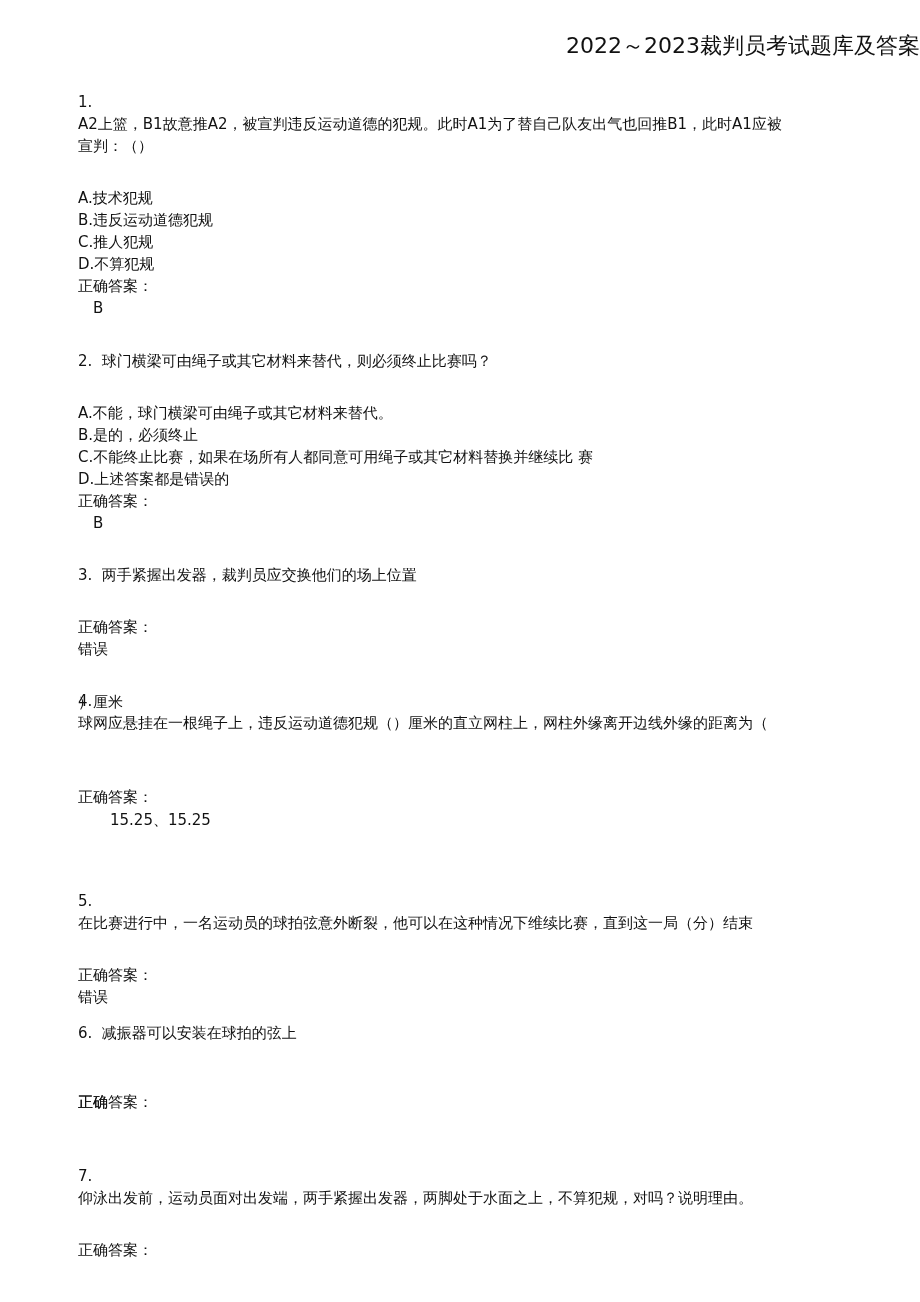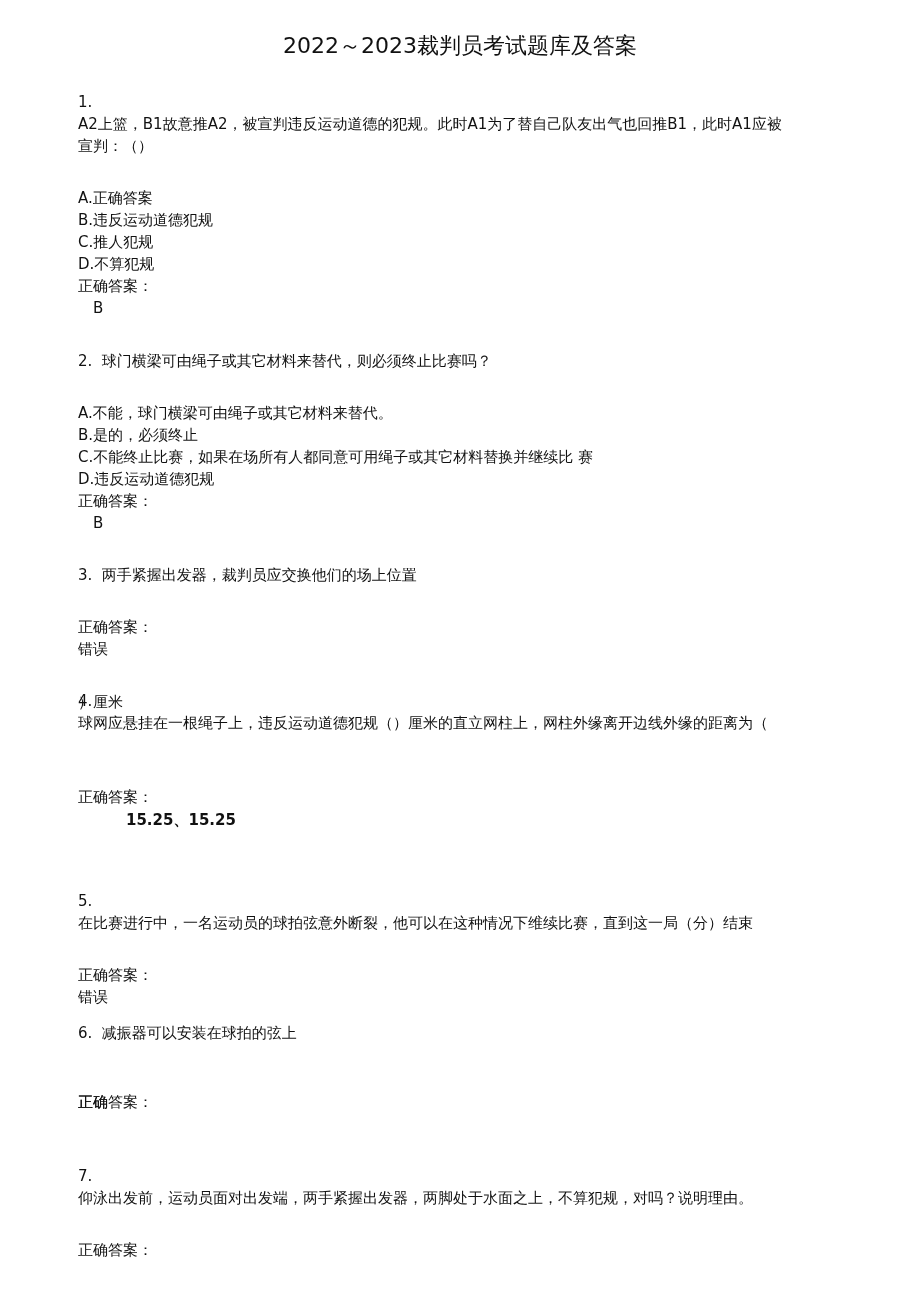--- a/index.html
+++ b/index.html
@@ -1,50 +1,50 @@
 <!DOCTYPE html>
 <html><head>
 <meta charset="utf-8">
 <style>
   html, body { margin: 0; padding: 0; background: #ffffff; }
   body { width: 920px; height: 1302px; position: relative; overflow: hidden;
          font-family: "DejaVu Sans", "Liberation Sans", sans-serif; color: #111; }
-  .title { position: absolute; left: 0; width: 920px; top: 32px; text-align: center;
+  .title { position: absolute; left: 0; width: 920px; top: 32px; text-align: right;
            font-size: 22px; line-height: 28px; color: #111; }
   .ln { position: absolute; left: 78px; font-size: 15px; line-height: 20px; white-space: nowrap; color: #111; }
   .ind1 { left: 93px; }
-  .ind2 { left: 126px; font-weight: bold; }
+  .ind2 { left: 110px; }
 </style>
 </head>
 <body>
 
 <div>
 
   <div class="title">2022～2023裁判员考试题库及答案</div>
 
   <div>
     <div class="ln" style="top:92px">1.</div>
     <div class="ln" style="top:114px">A2上篮，B1故意推A2，被宣判违反运动道德的犯规。此时A1为了替自己队友出气也回推B1，此时A1应被</div>
     <div class="ln" style="top:136px">宣判：（）</div>
-    <div class="ln" style="top:188px">A.正确答案</div>
+    <div class="ln" style="top:188px">A.技术犯规</div>
     <div class="ln" style="top:210px">B.违反运动道德犯规</div>
     <div class="ln" style="top:232px">C.推人犯规</div>
     <div class="ln" style="top:254px">D.不算犯规</div>
     <div class="ln" style="top:276px">正确答案：</div>
     <div class="ln ind1" style="top:298px">B</div>
   </div>
 
   <div>
     <div class="ln" style="top:351px">
       <span>2.</span>&nbsp;&nbsp;<span>球门横梁可由绳子或其它材料来替代，则必须终止比赛吗？</span>
     </div>
     <div class="ln" style="top:403px">A.不能，球门横梁可由绳子或其它材料来替代。</div>
     <div class="ln" style="top:425px">B.是的，必须终止</div>
     <div class="ln" style="top:447px">C.不能终止比赛，如果在场所有人都同意可用绳子或其它材料替换并继续比 赛</div>
-    <div class="ln" style="top:469px">D.违反运动道德犯规</div>
+    <div class="ln" style="top:469px">D.上述答案都是错误的</div>
     <div class="ln" style="top:491px">正确答案：</div>
     <div class="ln ind1" style="top:513px">B</div>
   </div>
 
   <div>
     <div class="ln" style="top:565px">
       <span>3.</span>&nbsp;&nbsp;<span>两手紧握出发器，裁判员应交换他们的场上位置</span>
     </div>
     <div class="ln" style="top:617px">正确答案：</div>
     <div class="ln" style="top:639px">错误</div>

